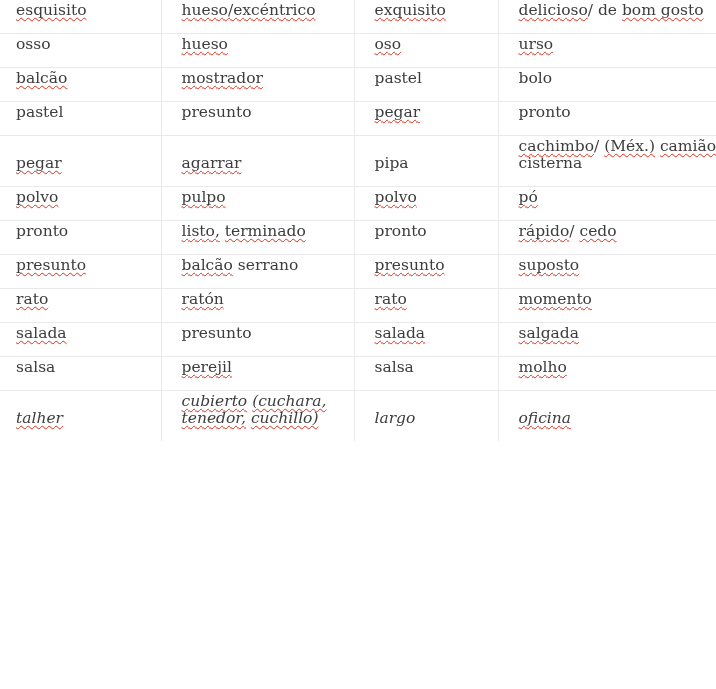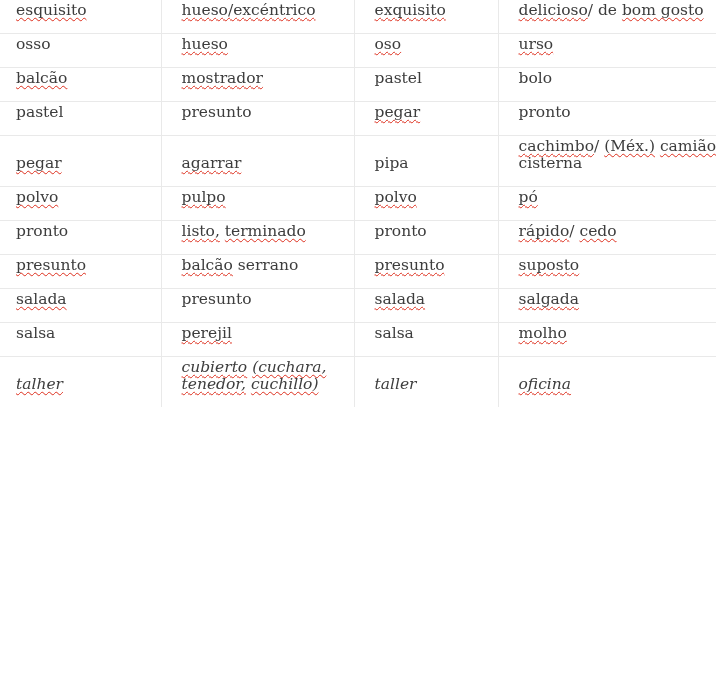--- a/index.html
+++ b/index.html
@@ -166,20 +166,34 @@
         </td>
         <td>
           <div class="line"><span class="sq">presunto</span></div>
         </td>
         <td>
           <div class="line"><span class="sq">suposto</span></div>
         </td>
       </tr>
       <tr>
         <td>
+          <div class="line"><span class="sq">rato</span></div>
+        </td>
+        <td>
+          <div class="line"><span class="sq">ratón</span></div>
+        </td>
+        <td>
+          <div class="line"><span class="sq">rato</span></div>
+        </td>
+        <td>
+          <div class="line"><span class="sq">momento</span></div>
+        </td>
+      </tr>
+      <tr>
+        <td>
           <div class="line"><span class="sq">salada</span></div>
         </td>
         <td>
           <div class="line"><span class="">presunto</span></div>
         </td>
         <td>
           <div class="line"><span class="sq">salada</span></div>
         </td>
         <td>
           <div class="line"><span class="sq">salgada</span></div>
@@ -201,20 +215,20 @@
       </tr>
       <tr>
         <td>
           <div class="line"><span class="sq">talher</span></div>
         </td>
         <td>
           <div class="line"><span class="sq">cubierto</span><span class=""> </span><span class="sq">(cuchara,</span></div>
           <div class="line"><span class="sq">tenedor,</span><span class=""> </span><span class="sq">cuchillo)</span></div>
         </td>
         <td>
-          <div class="line"><span class="">taller</span></div>
+          <div class="line"><span class="">largo</span></div>
         </td>
         <td>
           <div class="line"><span class="sq">oficina</span></div>
         </td>
       </tr>
     </tbody>
 </table>
 
 </body></html>

